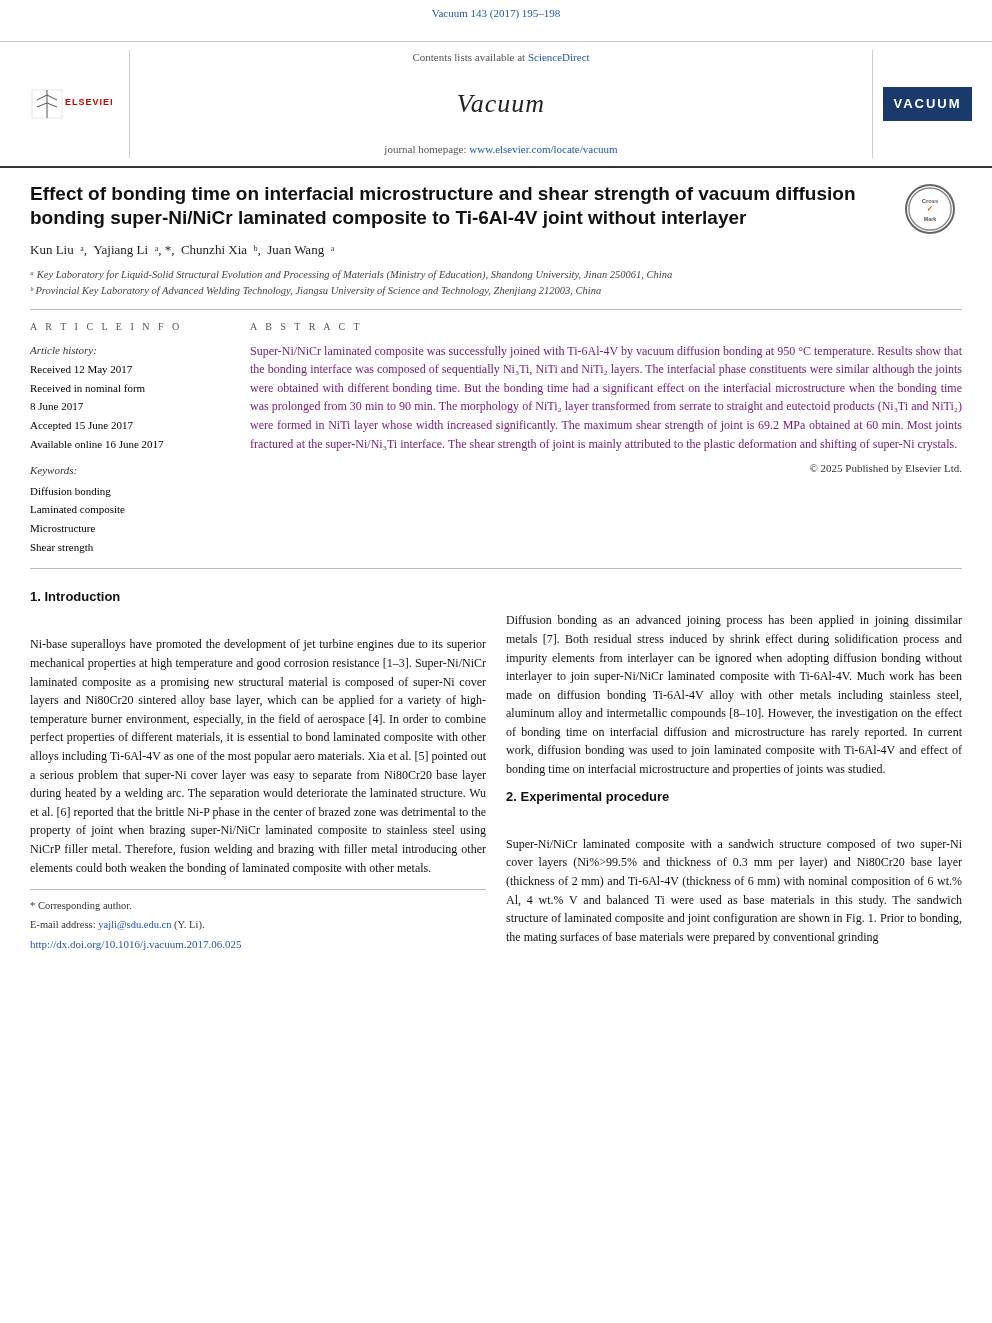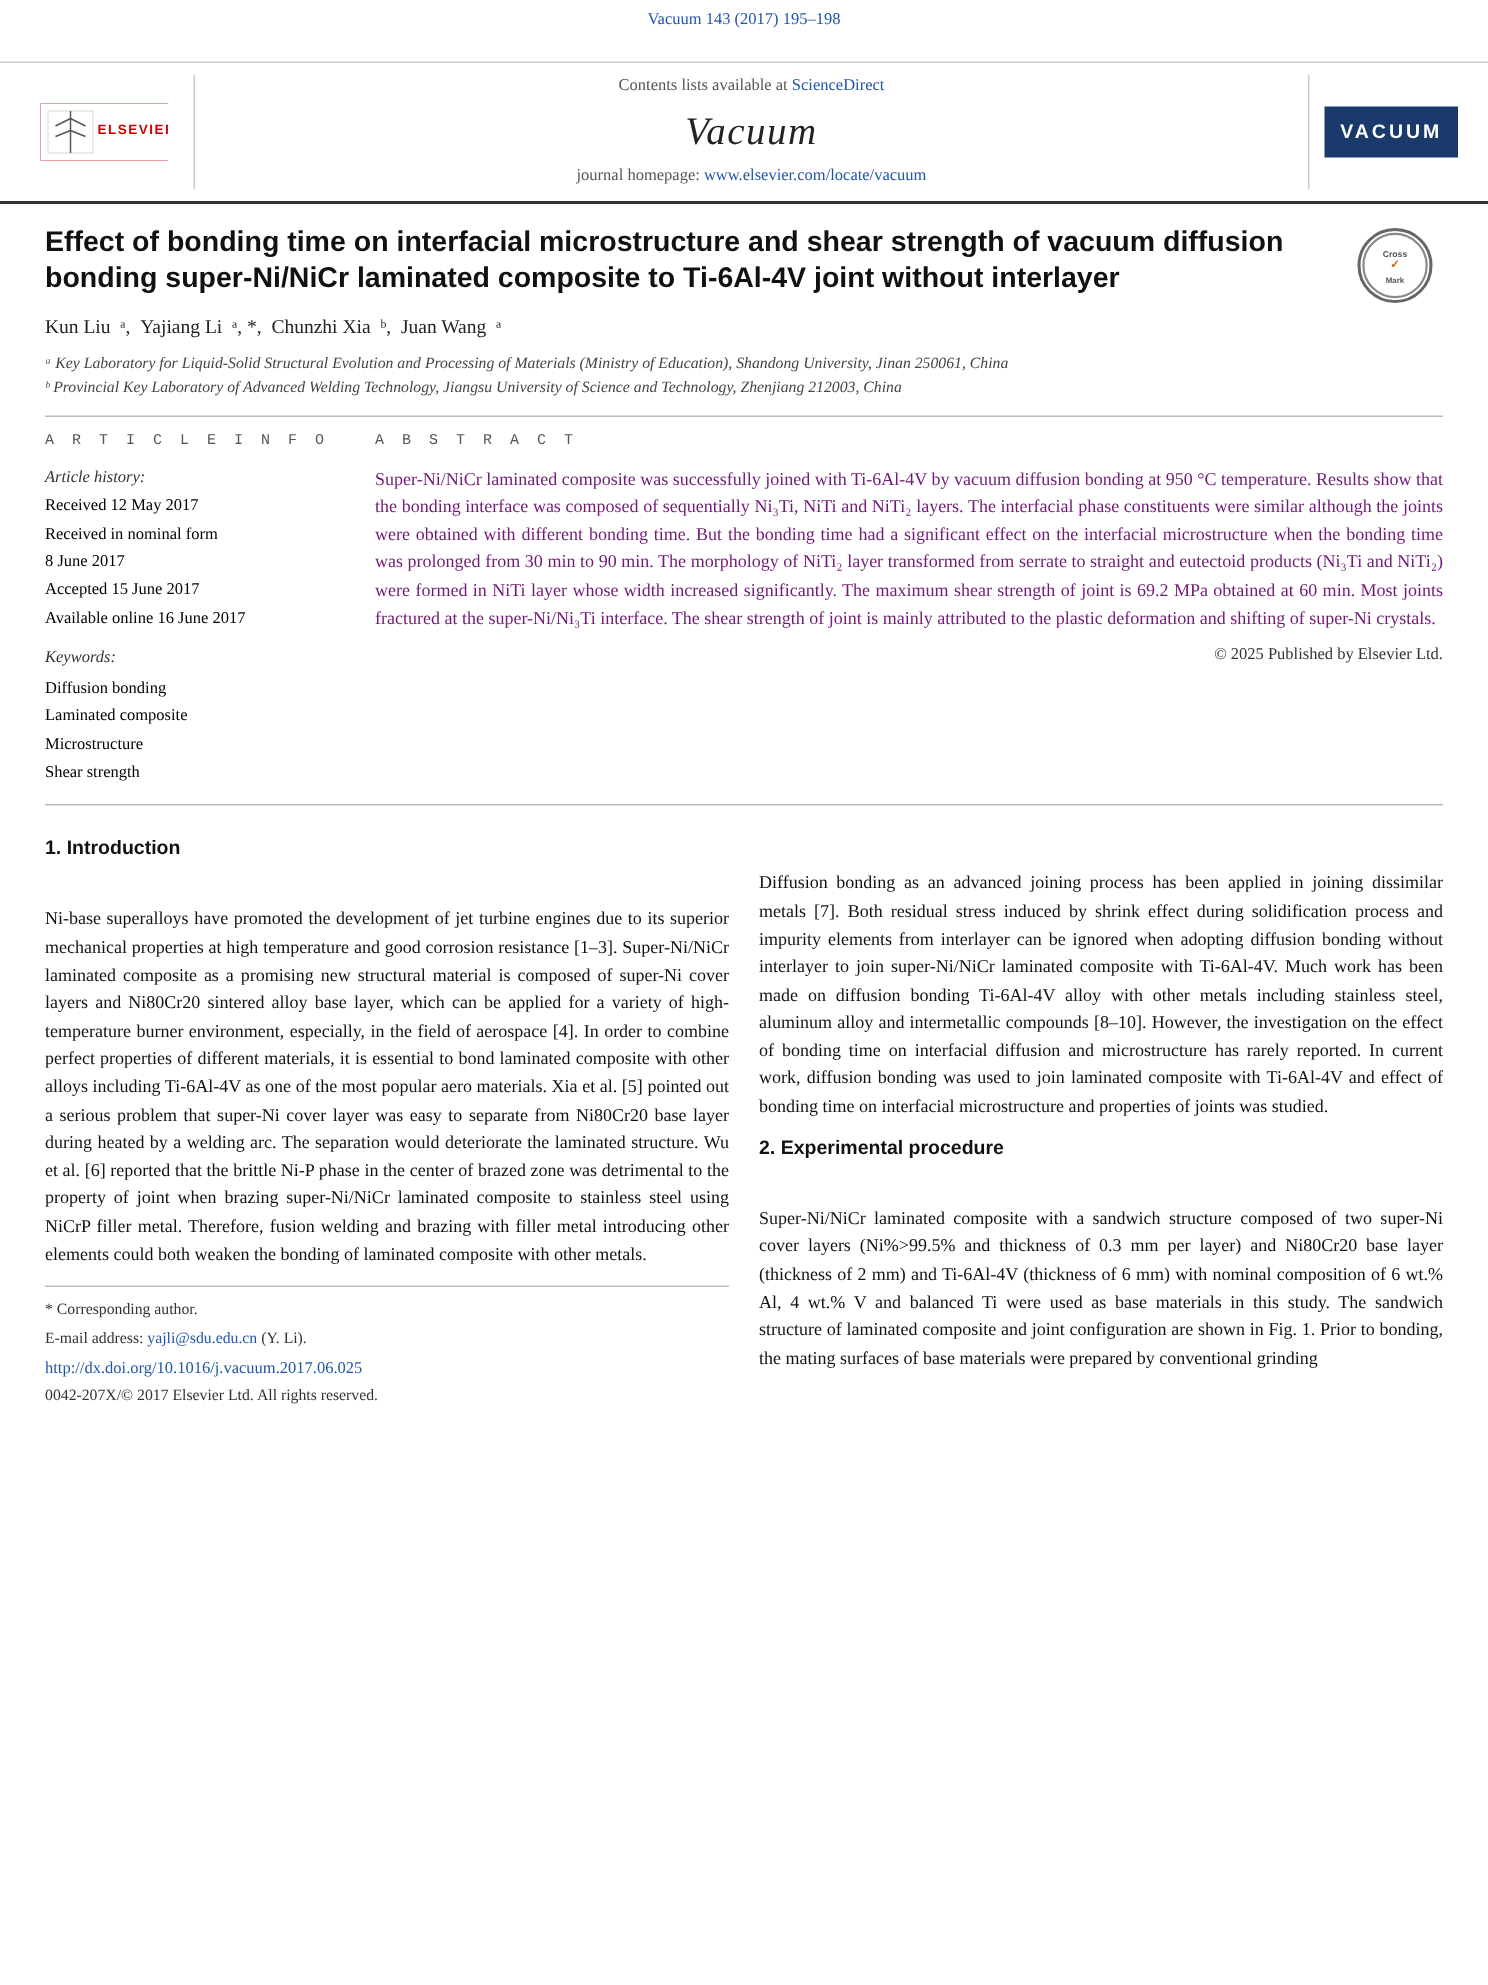--- a/index.html
+++ b/index.html
@@ -53,21 +53,21 @@
       font-size: 10px;
       font-weight: bold;
       font-family: Arial, sans-serif;
     }
     .journal-center {
       flex: 1;
       display: flex;
       flex-direction: column;
       align-items: center;
       justify-content: center;
-      gap: 4px;
+      gap: 20px;
     }
     .sciencedirect-link {
       font-size: 11px;
       color: #555;
     }
     .sciencedirect-link a {
       color: #2255aa;
       text-decoration: none;
     }
     .journal-name {
@@ -174,21 +174,21 @@
       margin-bottom: 12px;
     }
     .col-left {
       width: 200px;
       flex-shrink: 0;
     }
     .col-right {
       flex: 1;
     }
     .section-label {
-      font-family: Liberation Mono, monospace;
+      font-family: Liberation Serif, serif;
       font-size: 10px;
       letter-spacing: 3px;
       color: #555;
       text-transform: uppercase;
       margin-bottom: 8px;
       display: block;
     }
     .article-info-block {
       font-size: 11px;
       line-height: 1.6;
@@ -399,21 +399,20 @@
             <span>* Corresponding author.</span>
           </div>
           <div class="fn-line">
             <span>E-mail address:</span>
             <a>yajli@sdu.edu.cn</a>
             <span>(Y. Li).</span>
           </div>
           <div class="fn-line doi-line">
             <a>http://dx.doi.org/10.1016/j.vacuum.2017.06.025</a>
           </div>
-          <div class="fn-line issn-line">0042-207X/© 2017 Elsevier Ltd. All rights reserved.</div>
         </div>
       </div>
 
       <div class="body-col">
         <p>
           Diffusion bonding as an advanced joining process has been applied in joining dissimilar metals [7]. Both residual stress induced by shrink effect during solidification process and impurity elements from interlayer can be ignored when adopting diffusion bonding without interlayer to join super-Ni/NiCr laminated composite with Ti-6Al-4V. Much work has been made on diffusion bonding Ti-6Al-4V alloy with other metals including stainless steel, aluminum alloy and intermetallic compounds [8–10]. However, the investigation on the effect of bonding time on interfacial diffusion and microstructure has rarely reported. In current work, diffusion bonding was used to join laminated composite with Ti-6Al-4V and effect of bonding time on interfacial microstructure and properties of joints was studied.
         </p>
 
         <div class="section-title">
           <span>2.</span>

